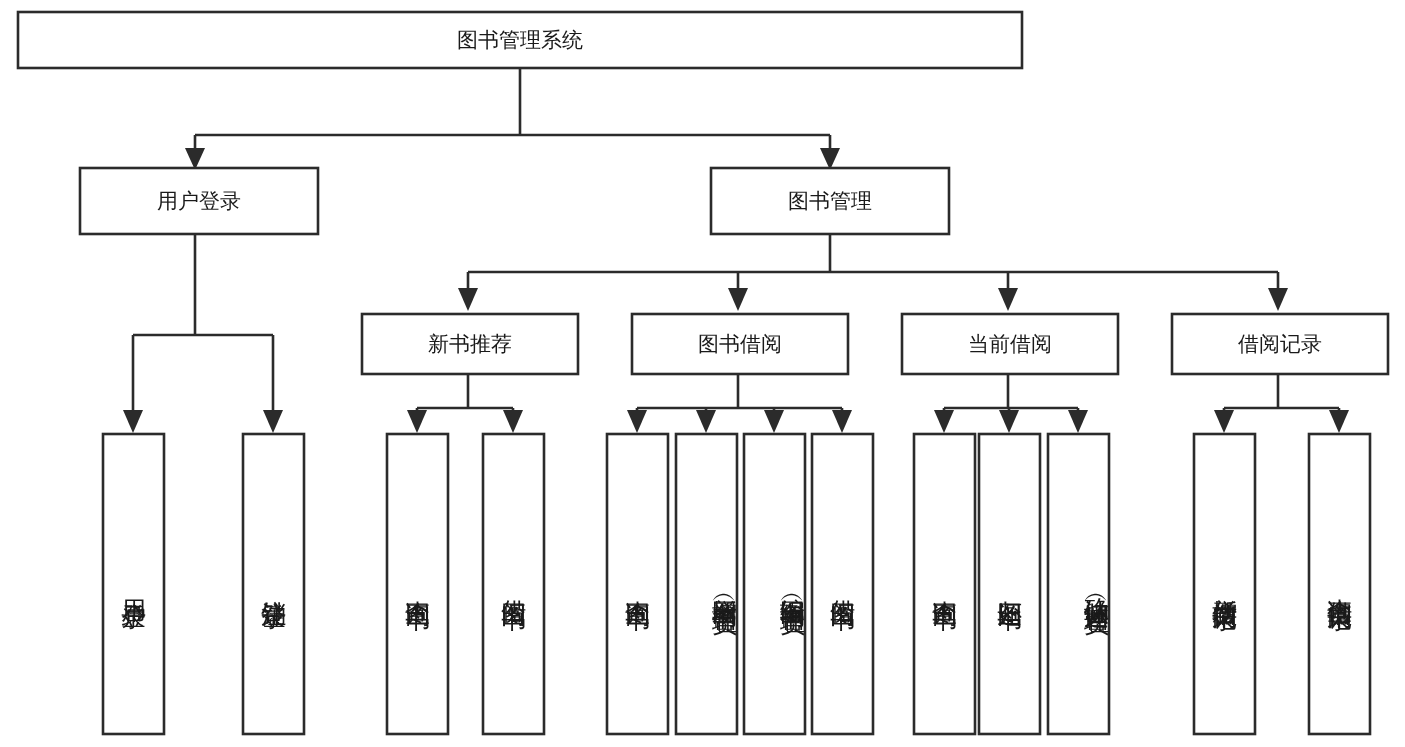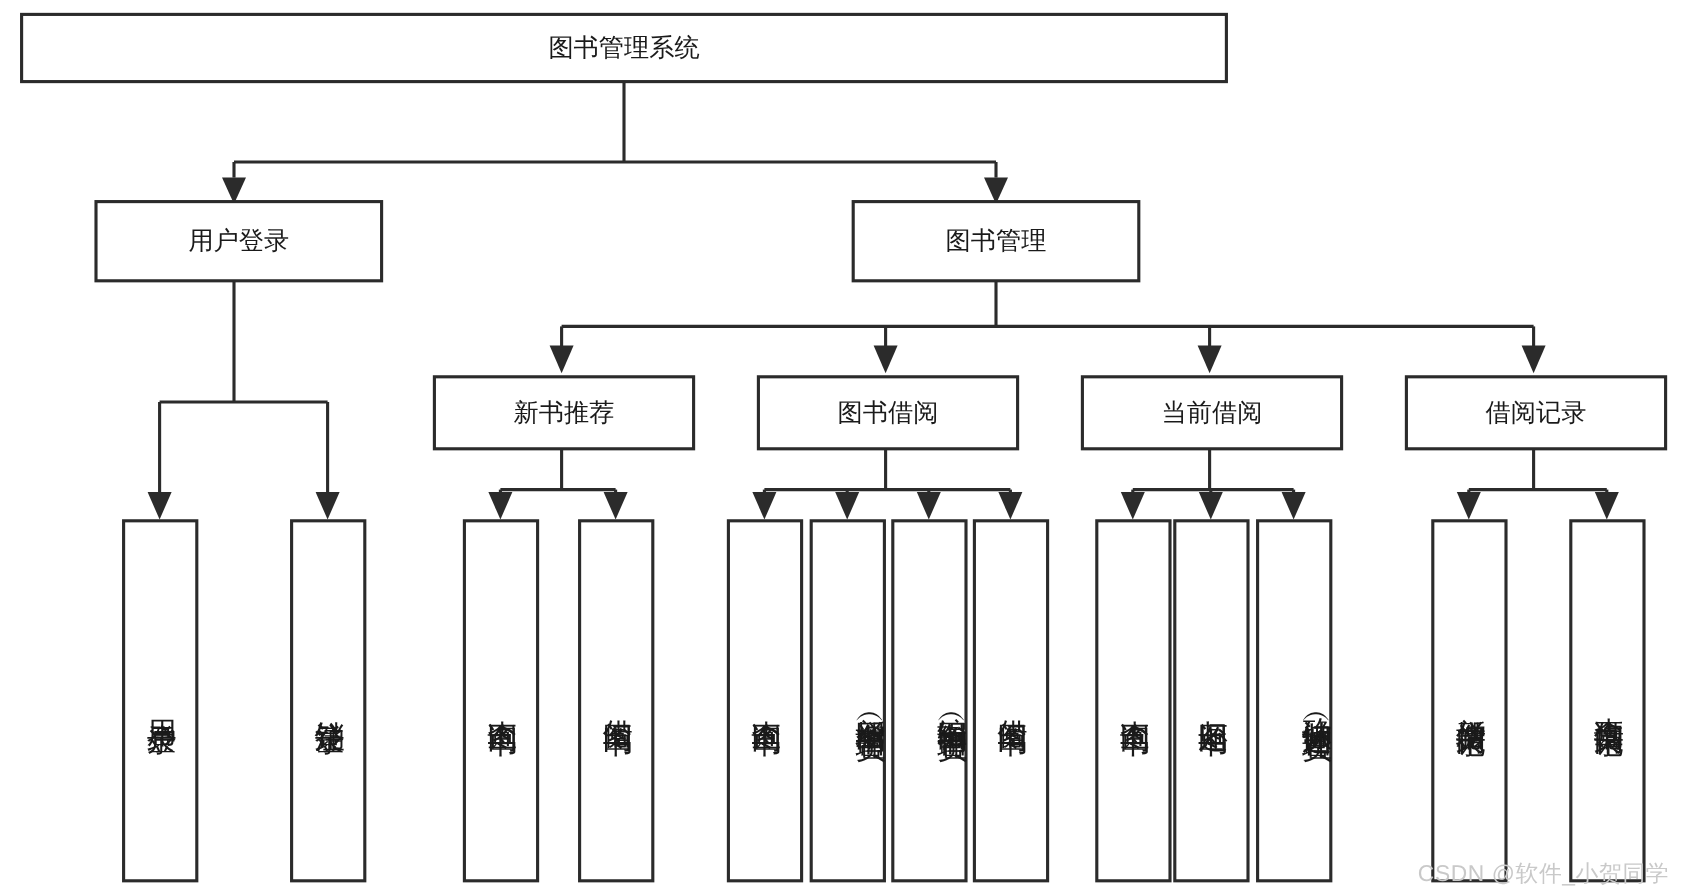--- a/index.html
+++ b/index.html
@@ -216,14 +216,13 @@
   <div class="leaf-label" style="left:744px; top:440px; width:61px; height:294px; display:flex; align-items:flex-start; justify-content:center;">编辑图书（管理员）</div>
   <div class="leaf-label" style="left:812px; top:434px; width:61px; height:300px; display:flex; align-items:center; justify-content:center;">借阅图书</div>
 
   <div class="leaf-label" style="left:914px; top:434px; width:61px; height:300px; display:flex; align-items:center; justify-content:center;">查询图书</div>
   <div class="leaf-label" style="left:979px; top:434px; width:61px; height:300px; display:flex; align-items:center; justify-content:center;">归还图书</div>
   <div class="leaf-label" style="left:1048px; top:440px; width:61px; height:294px; display:flex; align-items:flex-start; justify-content:center;">确认归还（管理员）</div>
 
   <div class="leaf-label" style="left:1194px; top:434px; width:61px; height:300px; display:flex; align-items:center; justify-content:center;">新增借阅记录</div>
   <div class="leaf-label" style="left:1309px; top:434px; width:61px; height:300px; display:flex; align-items:center; justify-content:center;">查询借阅记录</div>
 
-  <div class="watermark">CSDN @软件_小贺同学</div>
 </div>
 
 </body></html>

